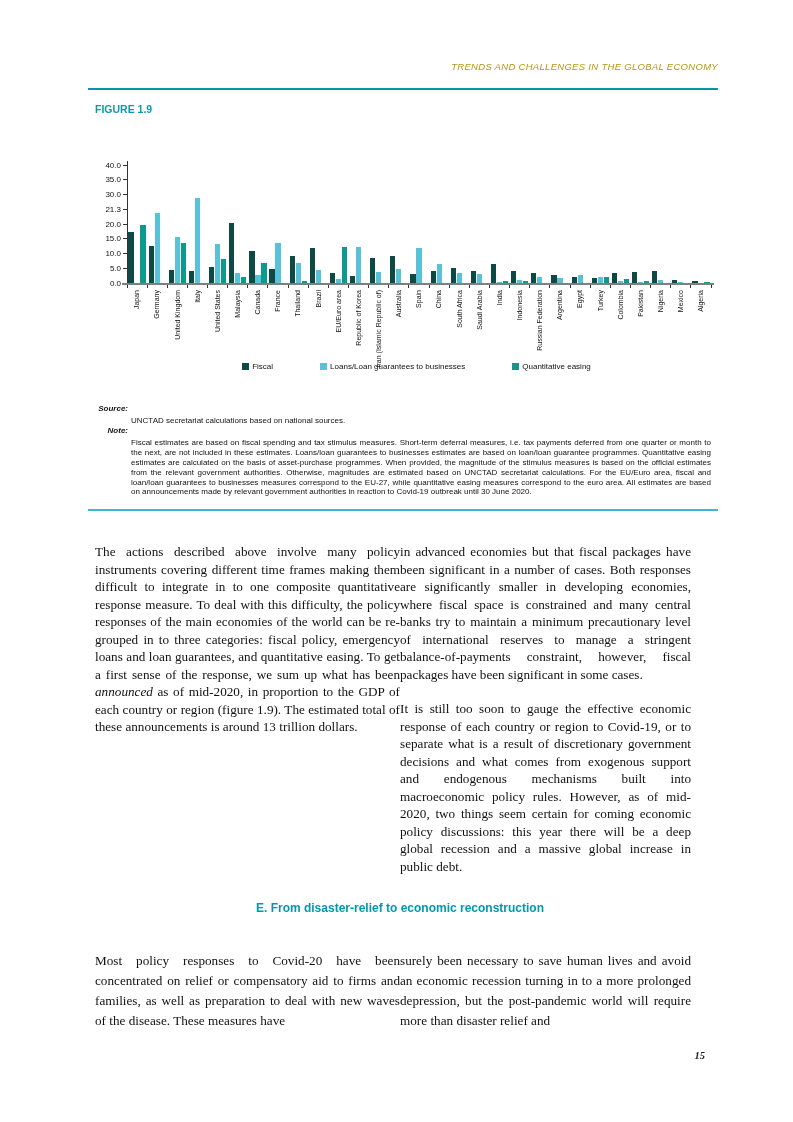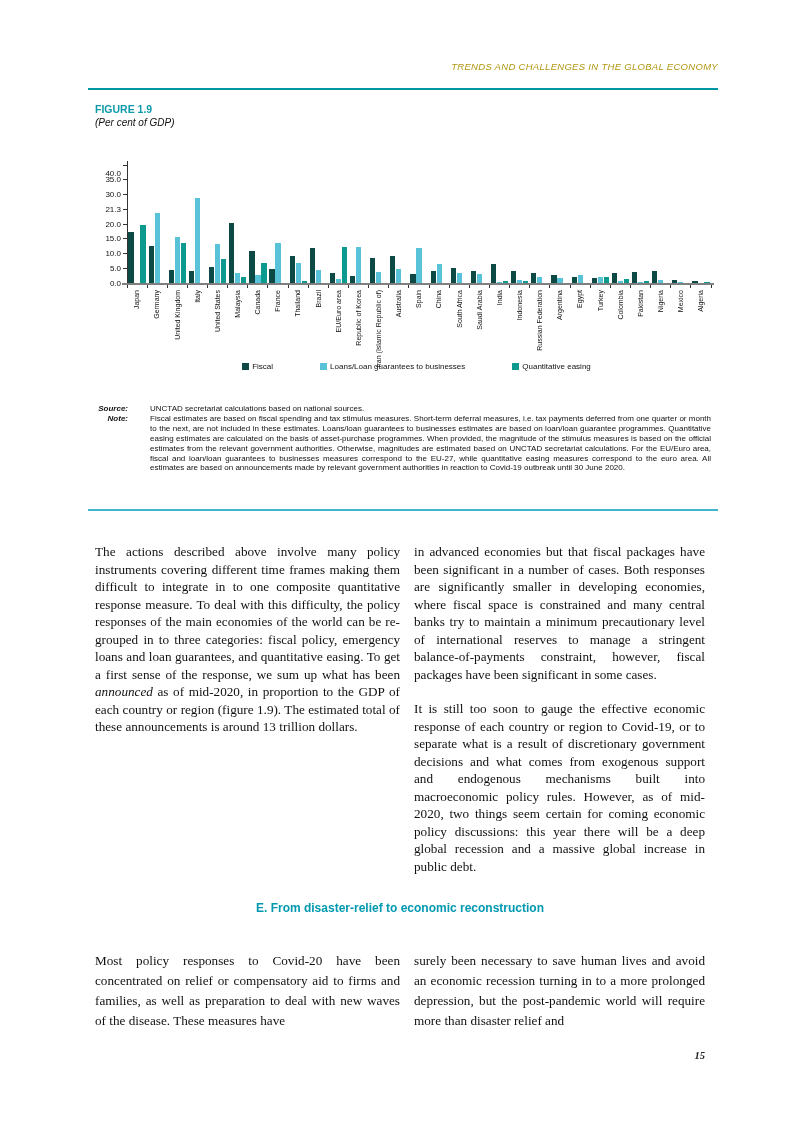--- a/index.html
+++ b/index.html
@@ -39,26 +39,26 @@
 
   
   .legend{position:absolute;top:362px;left:95px;width:620px;display:flex;
           justify-content:center;gap:24px;}
   .legend-item{display:flex;align-items:center;font-size:8px;color:#111;padding-left:23px;}
   .legend-swatch{width:7px;height:7px;margin-right:3px;flex:none;}
 
   
   .source-note{position:absolute;top:404px;left:95px;width:616px;font-size:8px;line-height:9.9px;color:#111;}
   .sn-row{display:flex;}
-  .sn-label{width:33px;flex:none;text-align:right;font-weight:bold;font-style:italic;padding-right:22px;}
-  .sn-text{flex:1;text-align:justify;}
+  .sn-label{width:33px;flex:none;text-align:right;font-weight:bold;font-style:italic;padding-right:3px;}
+  .sn-text{flex:1;text-align:justify;margin-top:12px;}
   .fig-rule{position:absolute;top:509px;left:88px;width:630px;height:2px;background:#3fb6c9;}
 
   
-  .body-cols,.bottom-cols{position:absolute;left:95px;width:610px;display:flex;gap:14px;
+  .body-cols,.bottom-cols{position:absolute;left:95px;width:610px;display:flex;
         font-family:"Liberation Serif",serif;font-size:13.2px;line-height:17.5px;color:#111;}
   .body-cols{top:543px;}
   .bottom-cols{top:951px;line-height:20px;}
   .col-left{width:305px;flex:none;text-align:justify;}
   .col-right{width:291px;flex:none;text-align:justify;}
   .para{margin:0 0 17px 0;}
   .em{font-style:italic;}
 
   .section-heading{position:absolute;top:901px;left:95px;width:610px;text-align:center;
         font-size:12px;font-weight:bold;color:#0099b0;}
@@ -70,28 +70,27 @@
 <body>
 
 <div class="page">
 
   <div class="running-head">TRENDS AND CHALLENGES IN THE GLOBAL ECONOMY</div>
   <div class="head-rule"></div>
 
   <div class="figure-head">
     <div class="figure-label">FIGURE 1.9</div>
     <div>
-      <div class="figure-subtitle">(Per cent of GDP)</div>
     </div>
   </div>
 
   <div class="chart">
     <div class="chart-inner">
       <div class="yaxis" id="yaxis">
-          <div class="ylab" style="top: -4.5px; margin-top: 8px;">40.0</div>
+          <div class="ylab" style="top: -4.5px;">40.0</div>
           <div class="ytick" style="top: -0.5px;"></div>
           <div class="ylab" style="top: 10.25px;">35.0</div>
           <div class="ytick" style="top: 14.25px;"></div>
           <div class="ylab" style="top: 25px;">30.0</div>
           <div class="ytick" style="top: 29px;"></div>
           <div class="ylab" style="top: 39.75px;">21.3</div>
           <div class="ytick" style="top: 43.75px;"></div>
           <div class="ylab" style="top: 54.5px;">20.0</div>
           <div class="ytick" style="top: 58.5px;"></div>
           <div class="ylab" style="top: 69.25px;">15.0</div>

